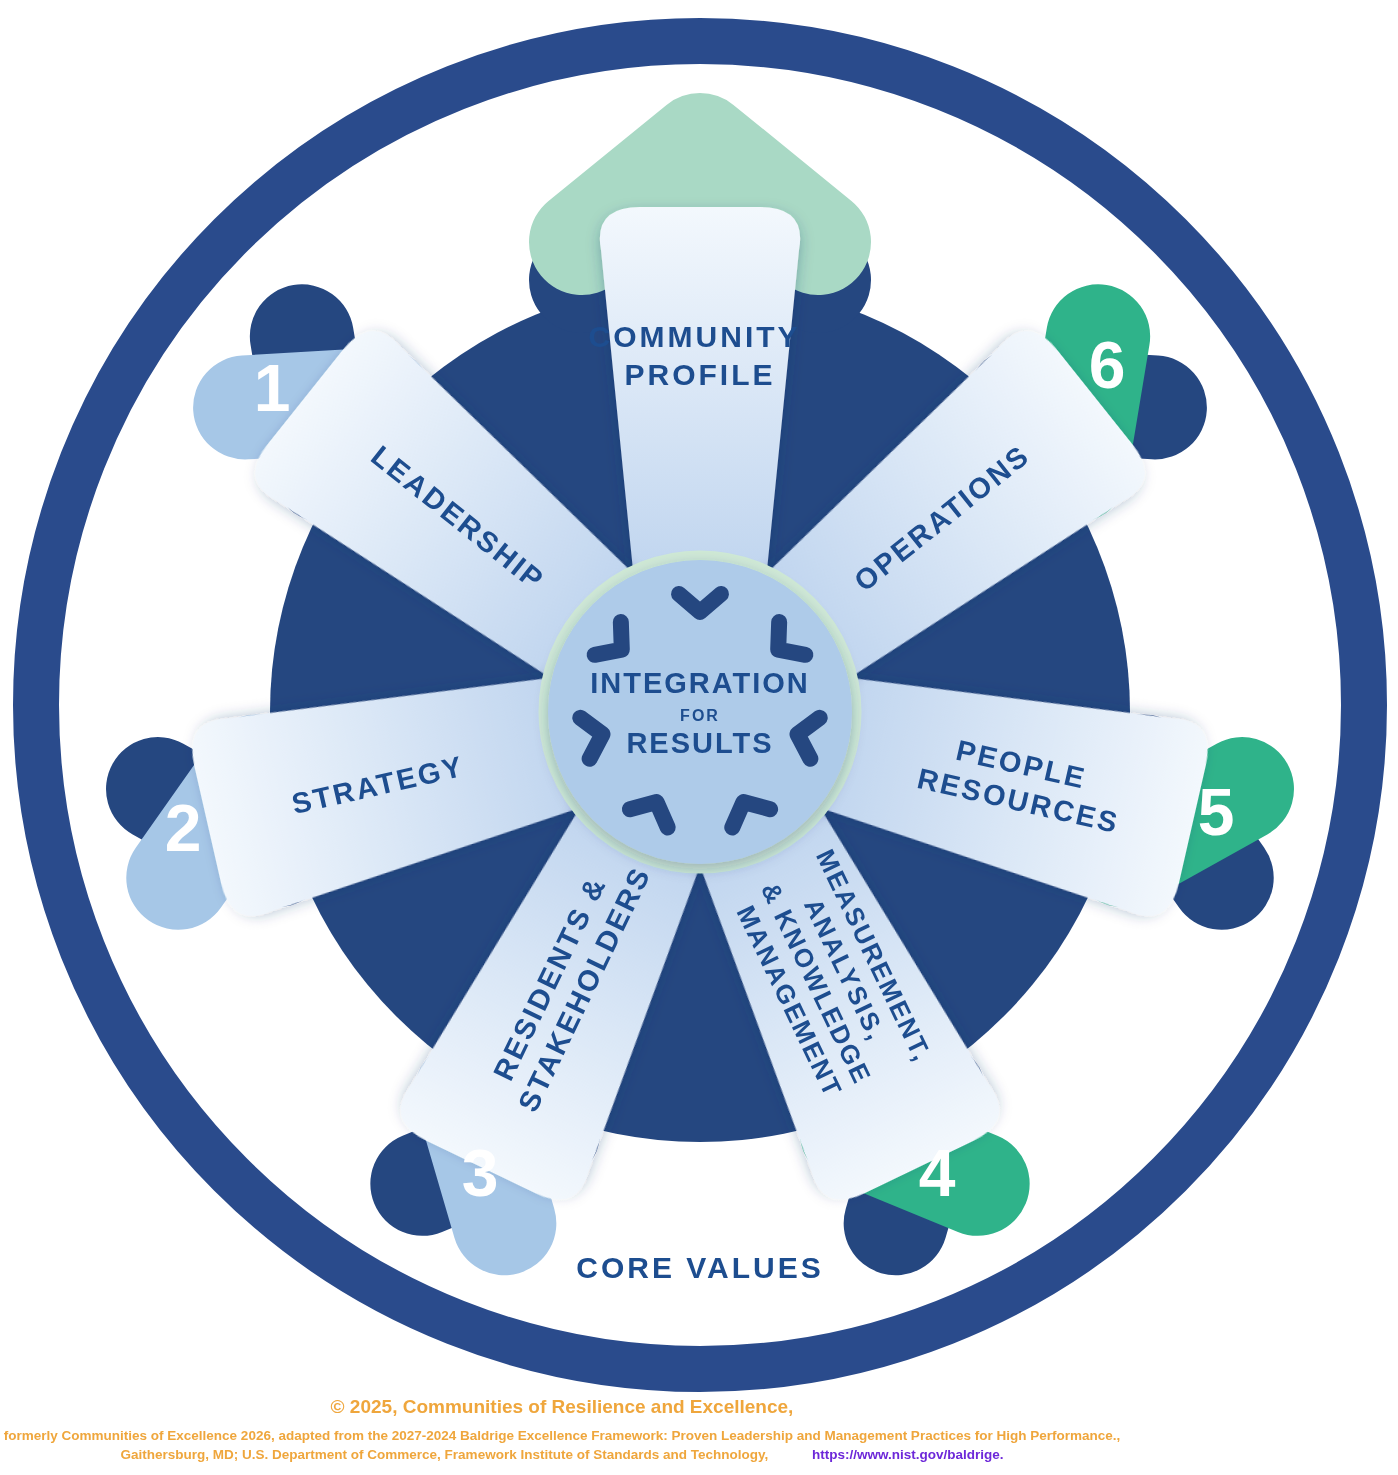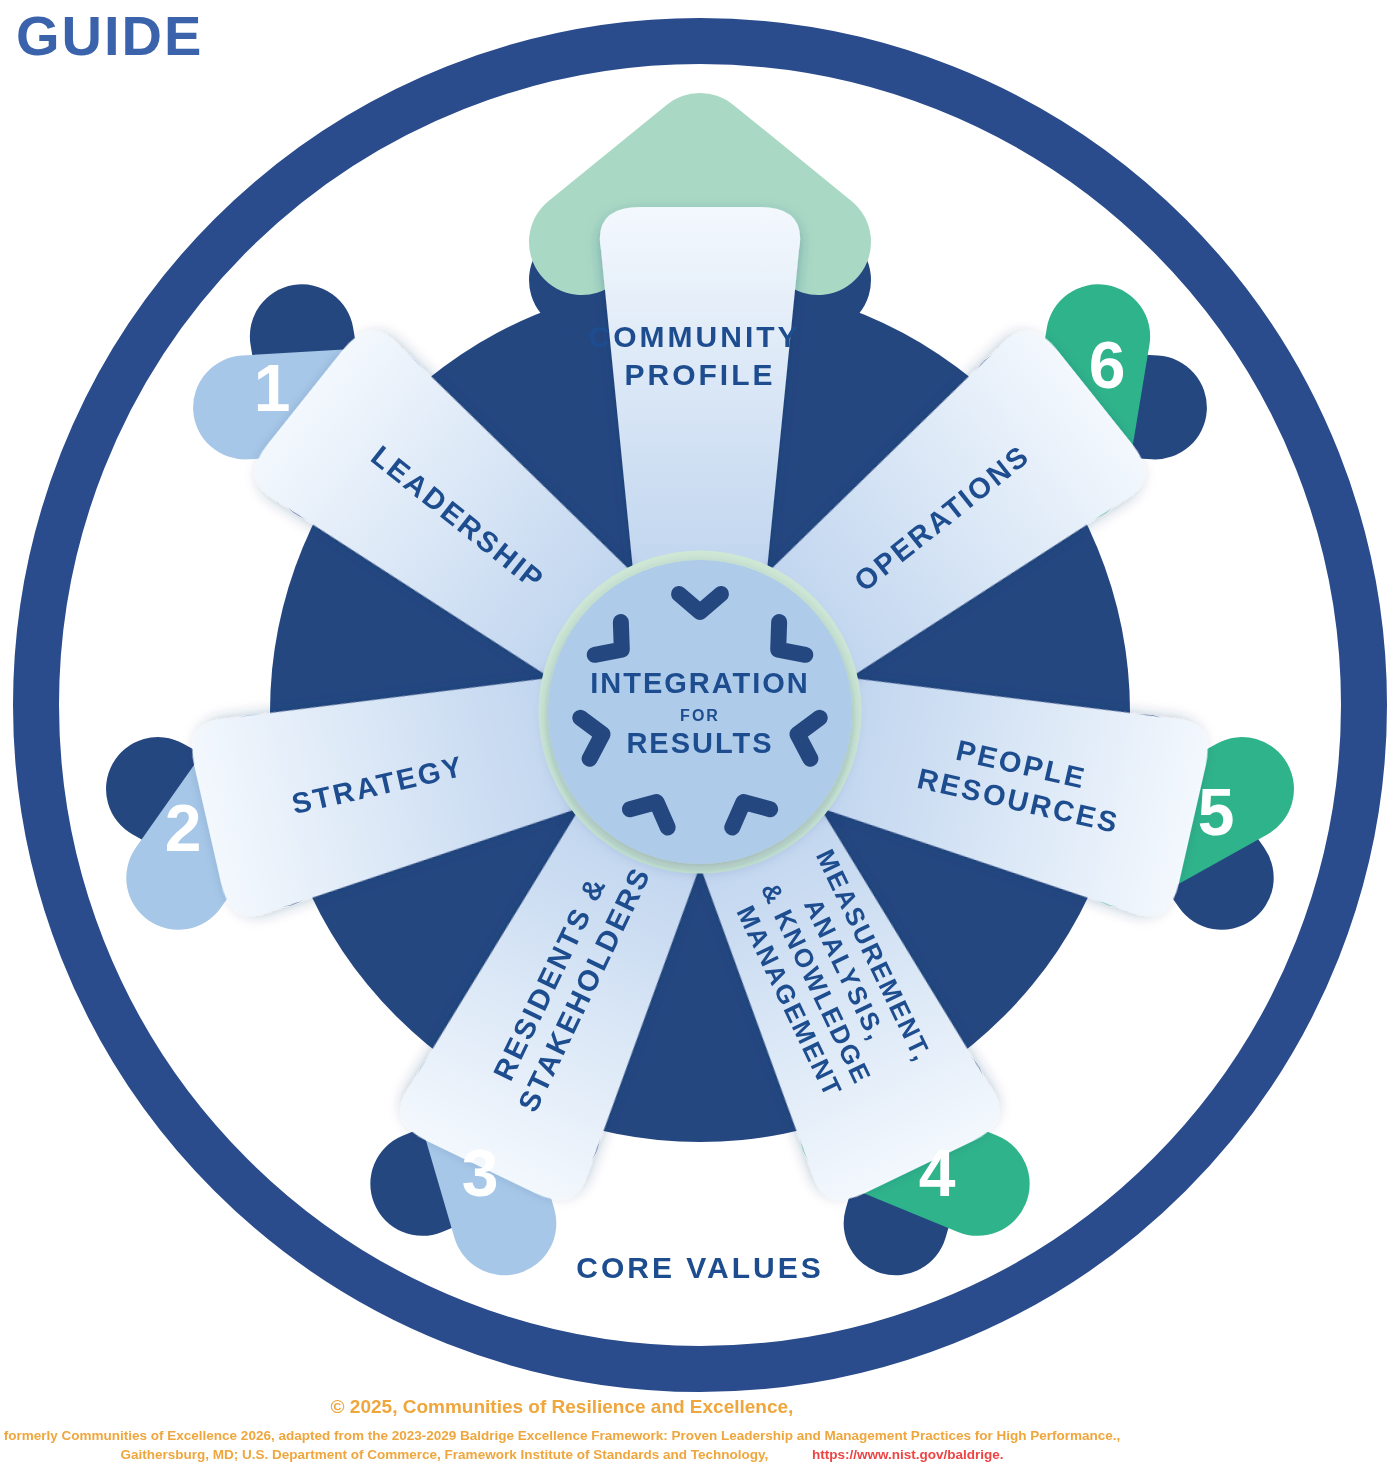--- a/index.html
+++ b/index.html
@@ -20,21 +20,21 @@
   .title{
     position:absolute;left:16px;top:4px;color:#3a63ab;font-weight:bold;
     font-size:56px;letter-spacing:2px;line-height:1.14;
   }
   .footer{
     position:absolute;left:0;top:1396px;width:1124px;text-align:center;color:#efa63c;
   }
   .footer-line1{font-size:19px;font-weight:bold;margin:0 0 10px 0;}
   .footer-line2{font-size:13.5px;font-weight:bold;margin:0 0 4px 0;}
   .footer-line3{font-size:13.5px;font-weight:bold;}
-  .footer-link{color:#ef4444;text-decoration:none;cursor:pointer;margin-left:40px;}
+  .footer-link{color:#6d28d9;text-decoration:none;cursor:pointer;margin-left:40px;}
 </style>
 </head>
 <body>
 
 <div class="stage">
 
   <svg class="diagram-svg" width="1398" height="1475" viewBox="0 0 1398 1475">
     <defs>
       <linearGradient id="petalGrad" gradientUnits="userSpaceOnUse" x1="0" y1="-116" x2="0" y2="-505">
         <stop offset="0" stop-color="#bdd3ee"></stop>
@@ -145,22 +145,21 @@
       <text class="petal-number" x="480" y="1196">3</text>
       <text class="petal-number" x="937" y="1196">4</text>
       <text class="petal-number" x="1216" y="835">5</text>
       <text class="petal-number" x="1107" y="388">6</text>
     </g>
 
     <text class="core-values" x="700" y="1278">CORE VALUES</text>
   </svg>
 
   <div class="title">
-    <div>GUIDE</div>
   </div>
 
   <div class="footer">
     <div class="footer-line1">© 2025, Communities of Resilience and Excellence,</div>
-    <div class="footer-line2">formerly Communities of Excellence 2026, adapted from the 2023-2029 Baldrige Excellence Framework: Proven Leadership and Management Practices for High Performance.,</div>
+    <div class="footer-line2">formerly Communities of Excellence 2026, adapted from the 2027-2024 Baldrige Excellence Framework: Proven Leadership and Management Practices for High Performance.,</div>
     <div class="footer-line3"><span>Gaithersburg, MD; U.S. Department of Commerce, Framework Institute of Standards and Technology, </span><a class="footer-link">https://www.nist.gov/baldrige.</a></div>
   </div>
 
 </div>
 
 </body></html>

